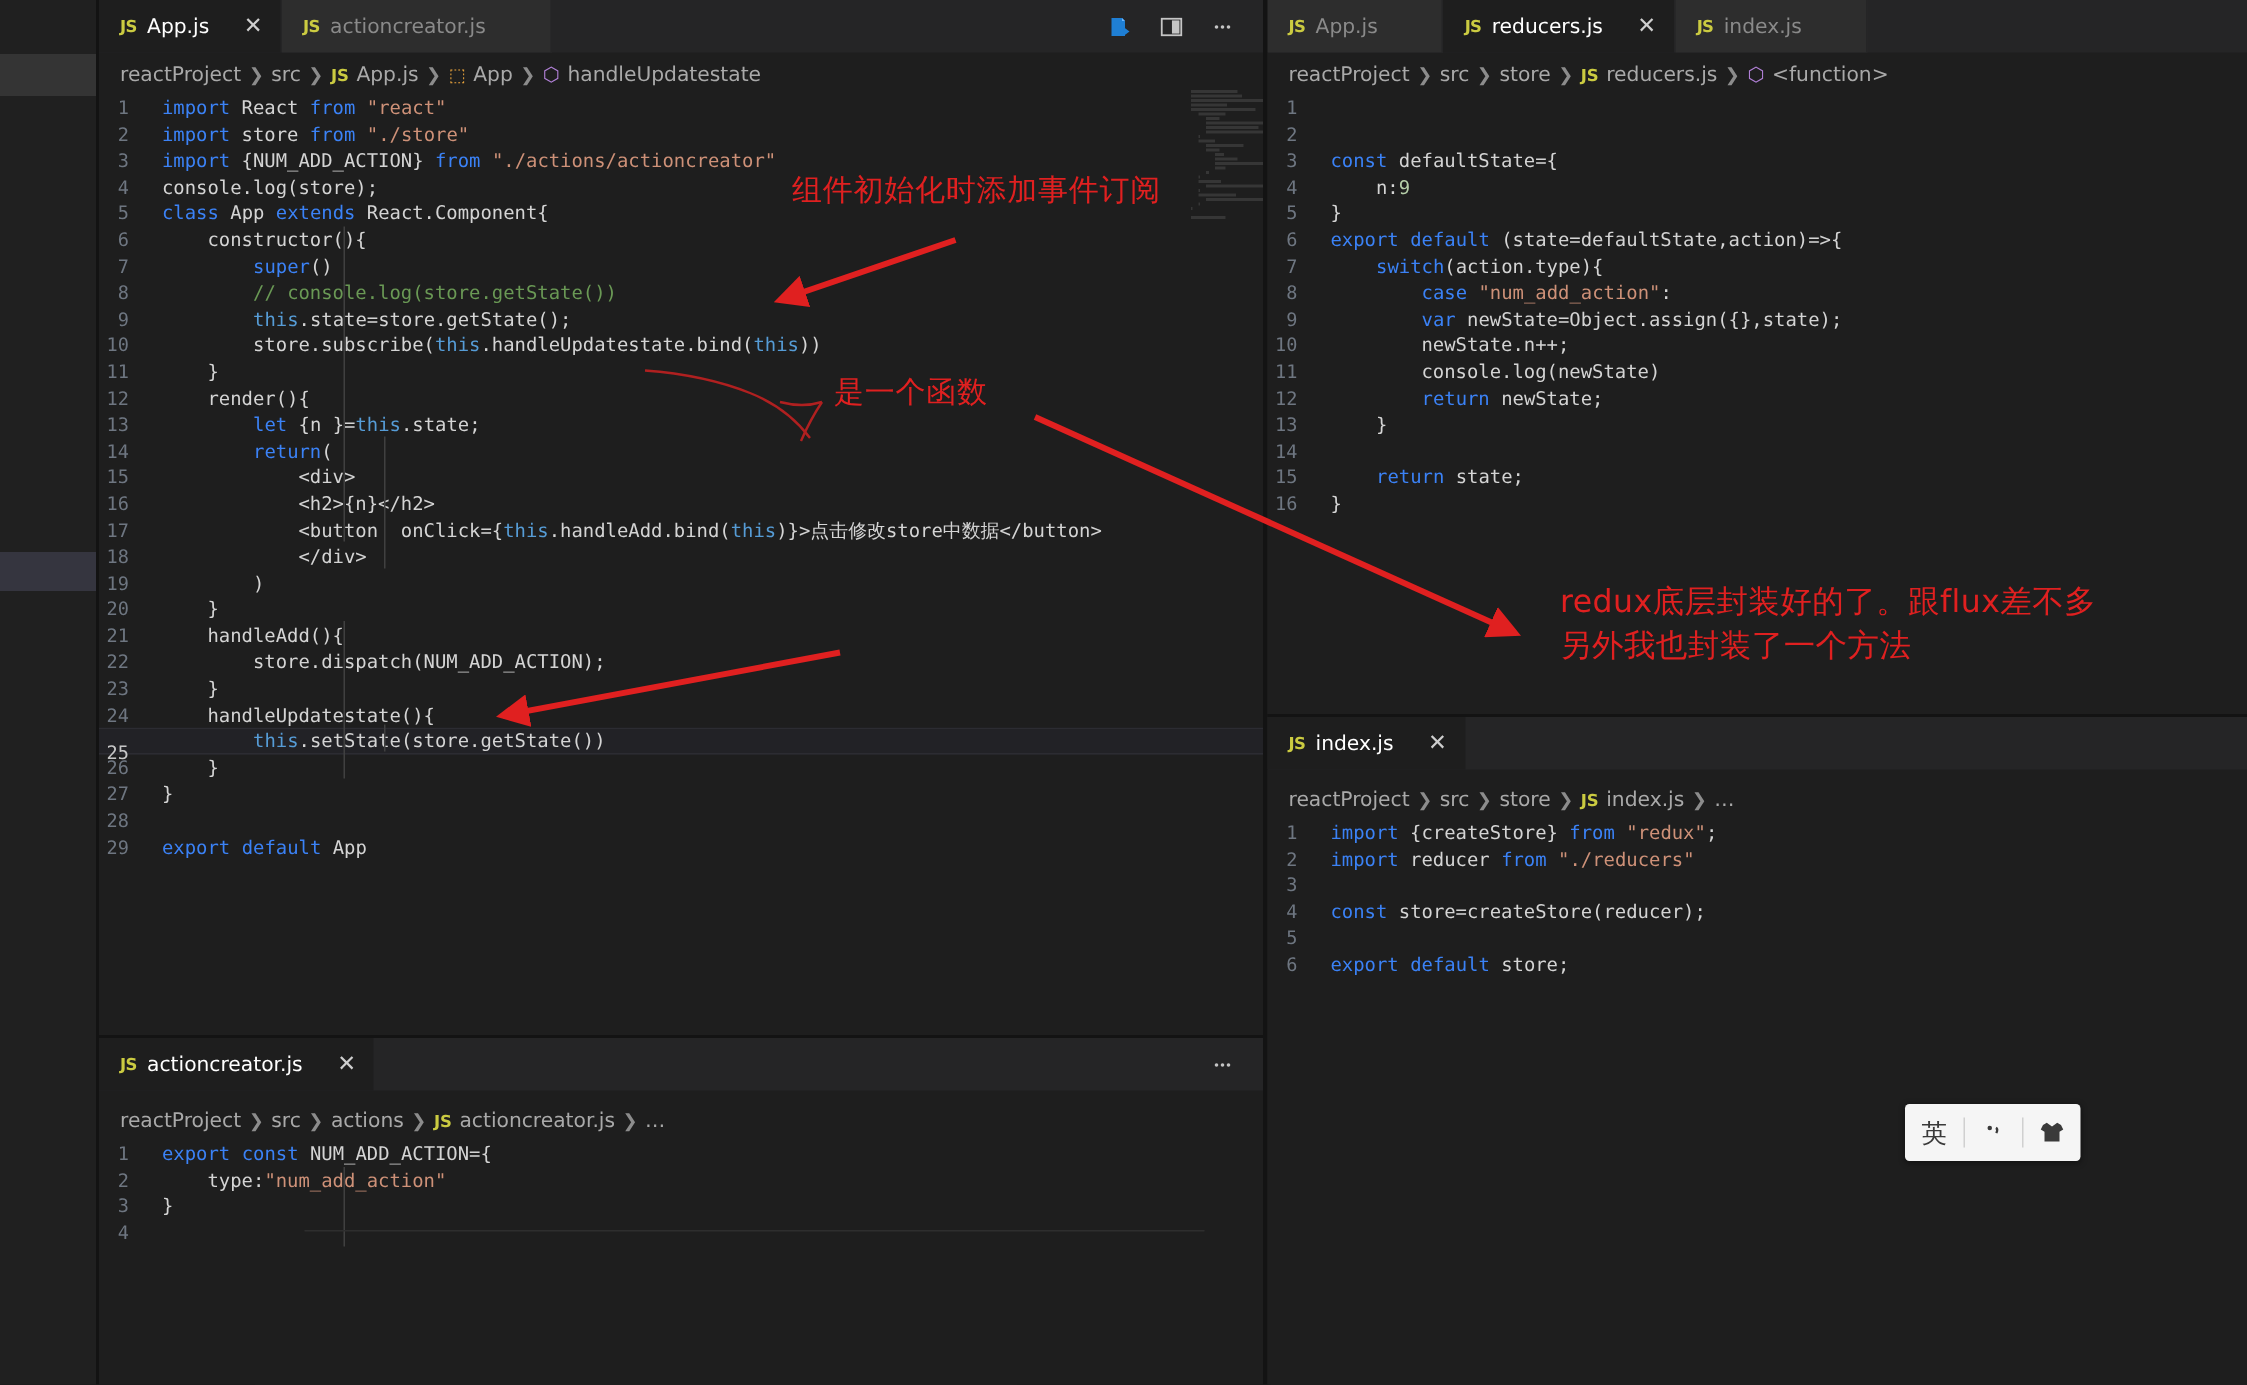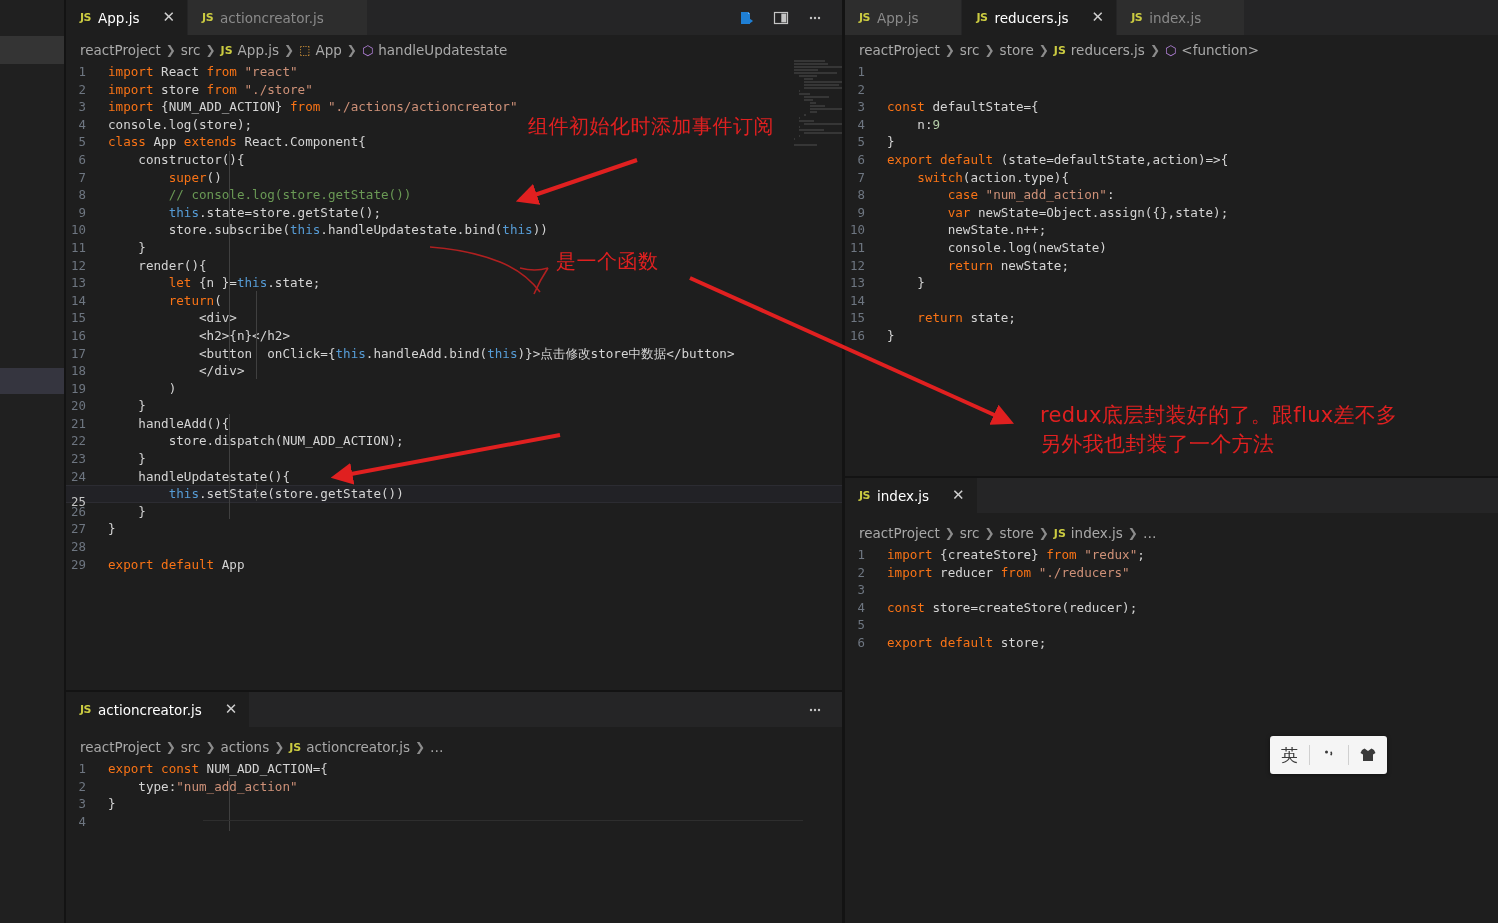--- a/index.html
+++ b/index.html
@@ -42,21 +42,21 @@
   
   .codearea { position: absolute; font-family: "DejaVu Sans Mono", "Liberation Mono", monospace;
               font-size: 12.6px; line-height: 17.6px; white-space: pre; }
   .crow { display: flex; height: 17.6px; align-items: center; }
   .crow.curline { background: #222226; box-shadow: inset 0 1px 0 #2c2c32, inset 0 -1px 0 #2c2c32; }
   .ln { width: 42px; text-align: right; color: #6e7681; padding-right: 22px; flex: none;
         font-size: 12.4px; }
   .crow.curline .ln { color: #c6c6c6; margin-top: 15px; }
   .ctext { flex: 1; color: #d4d4d4; }
 
-  .kw   { color: #f97316; }   
+  .kw   { color: #3b82f6; }   
   .str  { color: #ce9178; }
   .cmt  { color: #6a9955; }
   .num  { color: #b5cea8; }
   .this { color: #569cd6; }
   .plain{ color: #d4d4d4; }
 
   .indent-guide { position: absolute; width: 1px; background: #404040; }
 
   
   .minimap { position: absolute; opacity: 0.75; }
@@ -64,21 +64,21 @@
 
   
   .vsep { position: absolute; background: #131313; }
   .hsep { position: absolute; background: #131313; }
 
   
   .anno { position: absolute; color: #e02020; font-weight: normal;
           font-family: "DejaVu Sans", "Liberation Sans", sans-serif; white-space: pre; }
   .anno.a1 { left: 528px; top: 113px; font-size: 20px; letter-spacing: .5px; }
   .anno.a2 { left: 556px; top: 248px; font-size: 20px; letter-spacing: .5px; }
-  .anno.a3 { left: 1040px; top: 401px; font-size: 21px; line-height: 29px; letter-spacing: .3px; }
+  .anno.a3 { left: 1040px; top: 387px; font-size: 21px; line-height: 29px; letter-spacing: .3px; }
   .anno.a4 { left: 551px; top: 757px; font-size: 25px; letter-spacing: .5px; }
 
   svg.overlay { position: absolute; left: 0; top: 0; width: 1498px; height: 923px;
                 pointer-events: none; }
 
   
   .ime { position: absolute; left: 1270px; top: 736px; width: 117px; height: 38px;
          background: #f5f5f5; border-radius: 3px; display: flex; align-items: center;
          box-shadow: 0 1px 4px rgba(0,0,0,.45); }
   .ime-cell { flex: 1; display: flex; align-items: center; justify-content: center;

